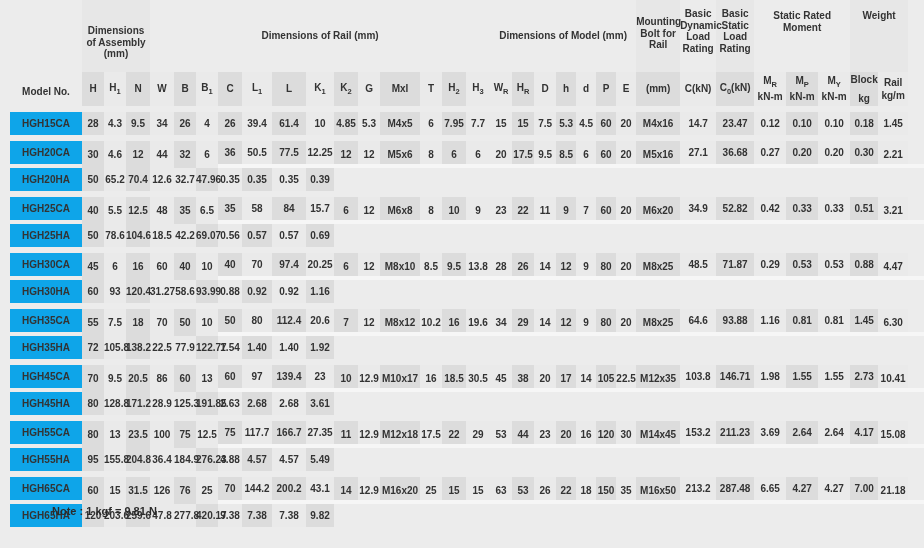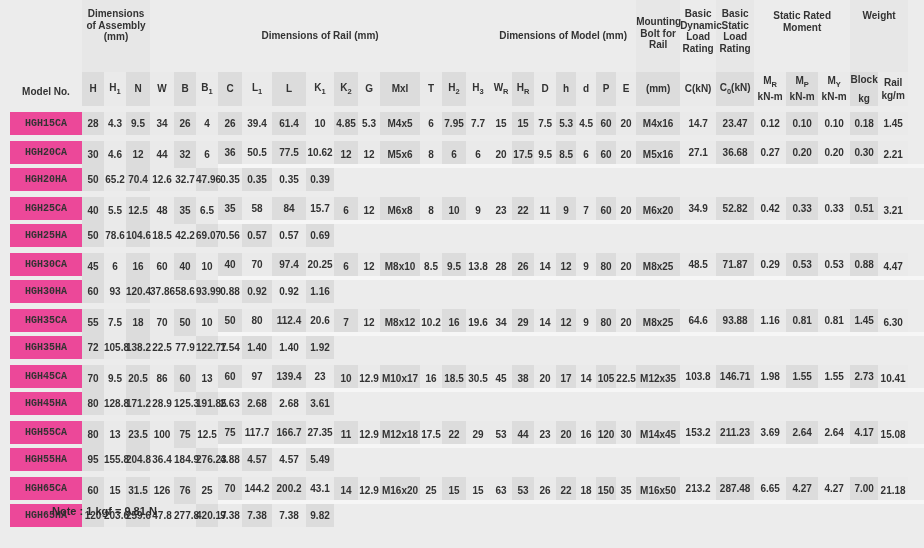--- a/index.html
+++ b/index.html
@@ -45,22 +45,21 @@
   .hdr sub { font-size: 7.5px; font-weight: bold; }
   
   .band-a { background: #eaeaea; }
   .band-b { background: #dcdcdc; }
   .model {
     text-align: left;
     padding-left: 10px;
     font-size: 10.5px;
     font-weight: bold;
     color: #2b2b2b;
-    background: #ec4899;
-    font-family: Liberation Mono, monospace;
+    background: #0ea5e9;
   }
   .data-row td { height: 23px; }
   .sep td { height: 6px; background: #ececec !important; padding: 0; }
   .note {
     position: absolute;
     left: 52px;
     top: 505px;
     font-size: 11px;
     font-weight: bold;
     color: #2b2b2b;
@@ -107,21 +106,21 @@
         <col style="width:32px">
         <col style="width:32px">
       <col style="width:28px">
         <col style="width:30px">
       <col style="width:26px">
     </colgroup>
     <tbody id="tbody">
         <tr>
           <td class="pad-left" rowspan="2"></td>
           <td class="hdr" rowspan="2" style="vertical-align:bottom;padding-bottom:9px">Model No.</td>
-          <td class="hdr-g" colspan="3" style="height:72px;vertical-align:top;padding-top:8px">Dimensions<br>of Assembly<br>(mm)</td>
+          <td class="hdr-g" colspan="3" style="height:72px;vertical-align:top;padding-top:25px">Dimensions<br>of Assembly<br>(mm)</td>
           <td class="hdr" colspan="13">Dimensions of Rail (mm)</td>
           <td class="hdr" colspan="7">Dimensions of Model (mm)</td>
           <td class="hdr-g" rowspan="1" style="vertical-align:top;padding-top:16px">Mounting<br>Bolt for<br>Rail</td>
           <td class="hdr" style="vertical-align:top;padding-top:8px">Basic<br>Dynamic<br>Load<br>Rating</td>
           <td class="hdr-g" style="vertical-align:top;padding-top:8px">Basic<br>Static<br>Load<br>Rating</td>
           <td class="hdr" colspan="3" style="vertical-align:top;padding-top:10px">Static Rated<br>Moment</td>
           <td class="hdr-g" colspan="2" style="vertical-align:top;padding-top:10px">Weight</td>
           <td class="pad-left"></td>
         </tr>
         <tr>
@@ -220,21 +219,21 @@
           <td class="model">HGH20CA</td>
           <td class="band-b" rowspan="2">30</td>
           <td class="band-a" rowspan="2">4.6</td>
           <td class="band-b" rowspan="2">12</td>
           <td class="band-a" rowspan="2">44</td>
           <td class="band-b" rowspan="2">32</td>
           <td class="band-a" rowspan="2">6</td>
           <td class="band-b">36</td>
           <td class="band-a">50.5</td>
           <td class="band-b">77.5</td>
-          <td class="band-a">10.62</td>
+          <td class="band-a">12.25</td>
           <td class="band-b" rowspan="2">12</td>
           <td class="band-a" rowspan="2">12</td>
           <td class="band-b" rowspan="2">M5x6</td>
           <td class="band-a" rowspan="2">8</td>
           <td class="band-b" rowspan="2">6</td>
           <td class="band-a" rowspan="2">6</td>
           <td class="band-a" rowspan="2">20</td>
           <td class="band-b" rowspan="2">17.5</td>
           <td class="band-a" rowspan="2">9.5</td>
           <td class="band-b" rowspan="2">8.5</td>
@@ -373,21 +372,21 @@
           <td colspan="2" style="height:4px;background:#ececec"></td>
           <td colspan="31" style="height:4px;background:#f6f6f6"></td>
           <td style="background:#ececec"></td>
         </tr>
         <tr class="data-row">
           <td class="pad-left"></td>
           <td class="model">HGH30HA</td>
           <td class="band-b">60</td>
           <td class="band-a">93</td>
           <td class="band-b">120.4</td>
-          <td class="band-a">37.86</td>
+          <td class="band-a">31.27</td>
           <td class="band-a">58.6</td>
           <td class="band-b">93.99</td>
           <td class="band-a">0.88</td>
           <td class="band-b">0.92</td>
           <td class="band-a">0.92</td>
           <td class="band-b">1.16</td>
           <td class="pad-left"></td>
         </tr>
         <tr class="sep">
           <td colspan="34"></td>

